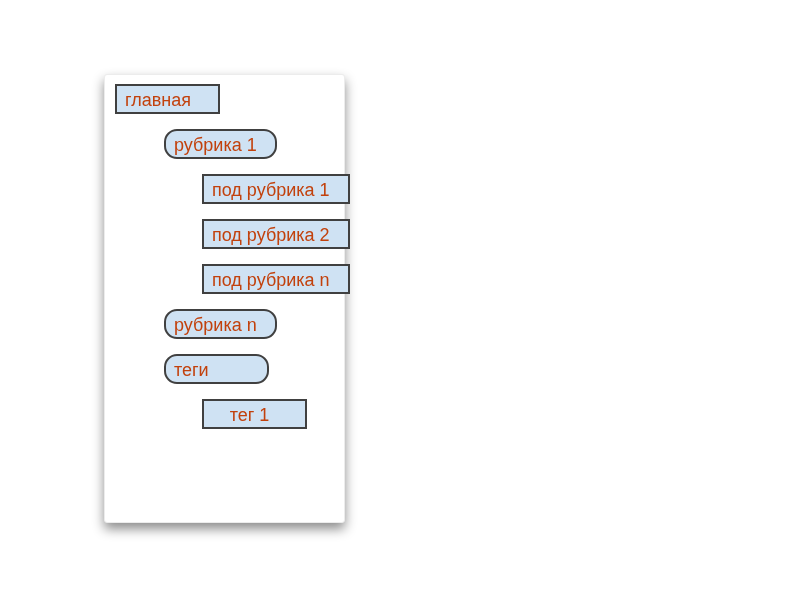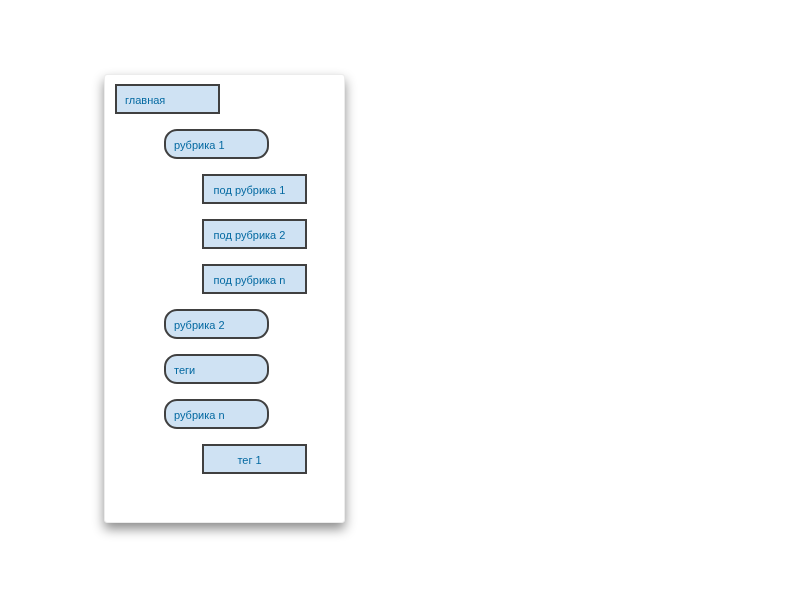--- a/index.html
+++ b/index.html
@@ -37,23 +37,23 @@
     min-width: 105px;
     align-self: flex-start;
     background: var(--node-fill, #cfe2f3);
     border: 2px solid var(--node-border, #404040);
     display: flex;
     align-items: flex-end;
     padding: 0 18px 4px 8px;
     flex: 0 0 auto;
   }
   .node .label {
-    font-size: 11px;
+    font-size: 18px;
     line-height: 15px;
-    color: #0369a1;
+    color: #c2410c;
     white-space: nowrap;
   }
   .level-0 { margin-left: 10px; }
   .level-1 { margin-left: 59px; border-radius: 13px; }
   .level-2 { margin-left: 97px; justify-content: center; }
 </style>
 </head>
 <body>
 
 <div class="canvas">
@@ -67,25 +67,22 @@
       <div class="node level-2">
         <span class="label">под рубрика 1</span>
       </div>
       <div class="node level-2">
         <span class="label">под рубрика 2</span>
       </div>
       <div class="node level-2">
         <span class="label">под рубрика n</span>
       </div>
       <div class="node level-1">
-        <span class="label">рубрика 2</span>
+        <span class="label">рубрика n</span>
       </div>
       <div class="node level-1">
         <span class="label">теги</span>
-      </div>
-      <div class="node level-1">
-        <span class="label">рубрика n</span>
       </div>
       <div class="node level-2">
         <span class="label">тег 1</span>
       </div>
     </div>
 </div>
 
 </body></html>

